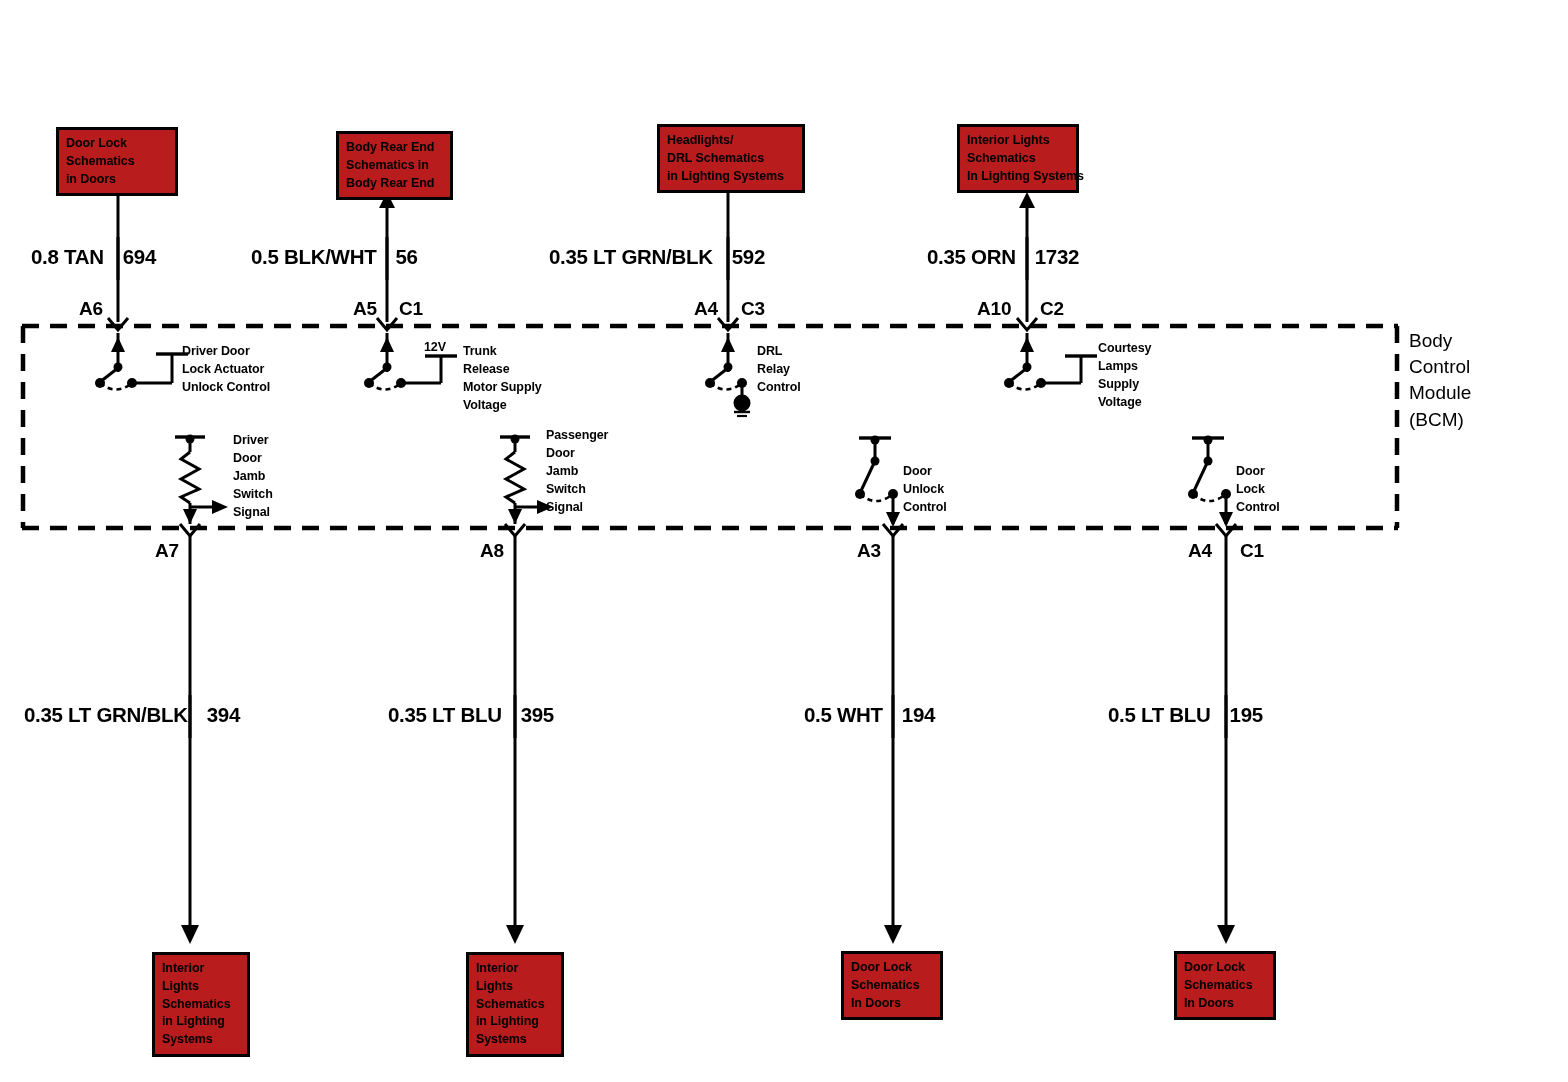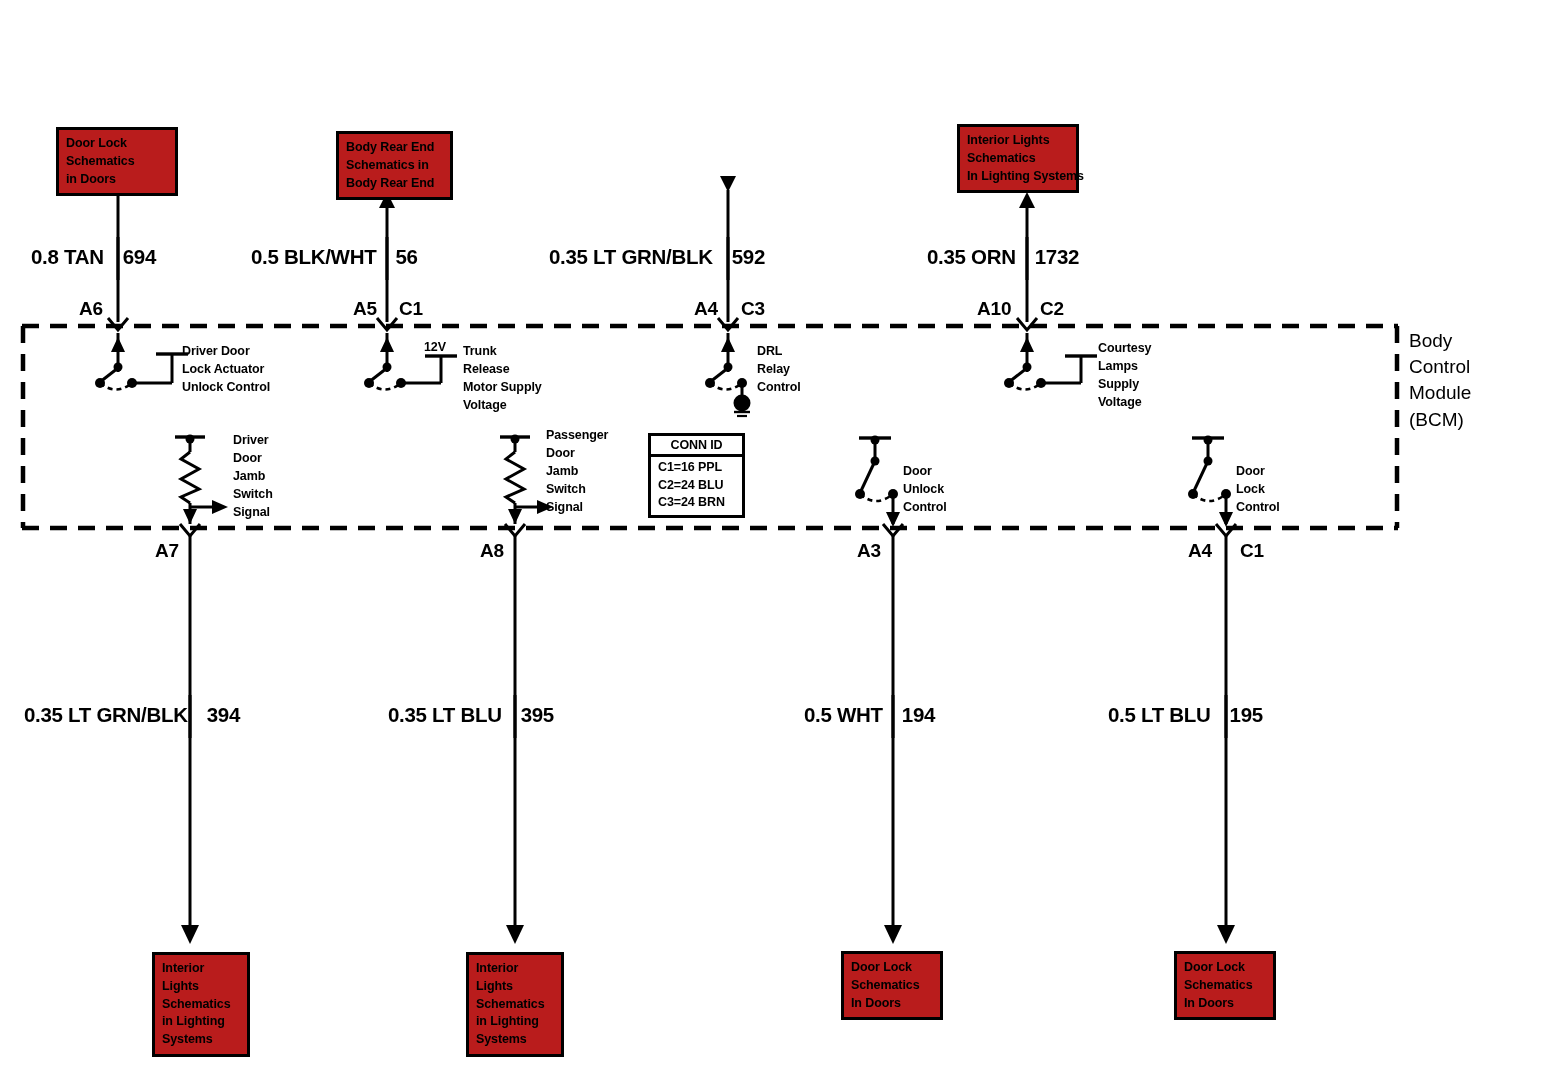--- a/index.html
+++ b/index.html
@@ -223,20 +223,25 @@
     <div>Schematics</div>
     <div>in Doors</div>
   </div>
 
   <div class="refbox" style="left:336px;top:131px;width:117px;">
     <div>Body Rear End</div>
     <div>Schematics in</div>
     <div>Body Rear End</div>
   </div>
 
+  <div class="refbox" style="left:657px;top:124px;width:148px;">
+    <div>Headlights/</div>
+    <div>DRL Schematics</div>
+    <div>in Lighting Systems</div>
+  </div>
 
   <div class="refbox" style="left:957px;top:124px;width:122px;">
     <div>Interior Lights</div>
     <div>Schematics</div>
     <div>In Lighting  Systems</div>
   </div>
 
   <div class="wirelabel" style="left:31px;top:245px;">
     <span class="sz">0.8 TAN</span><span class="num">694</span>
   </div>
@@ -312,28 +317,20 @@
     <div>Unlock</div>
     <div>Control</div>
   </div>
 
   <div class="internal-label" style="left:1236px;top:463px;">
     <div>Door</div>
     <div>Lock</div>
     <div>Control</div>
   </div>
 
-  <div class="connid" style="left:648px;top:433px;width:97px;">
-    <div class="hdr">CONN ID</div>
-    <div class="rows">
-      <div>C1=16 PPL</div>
-      <div>C2=24 BLU</div>
-      <div>C3=24 BRN</div>
-    </div>
-  </div>
 
   <div class="bcm-title" style="left:1409px;top:328px;">
     <div>Body</div>
     <div>Control</div>
     <div>Module</div>
     <div>(BCM)</div>
   </div>
 
   <div class="pinlabel" style="left:155px;top:540px;">A7</div>
   <div class="pinlabel" style="left:480px;top:540px;">A8</div>

